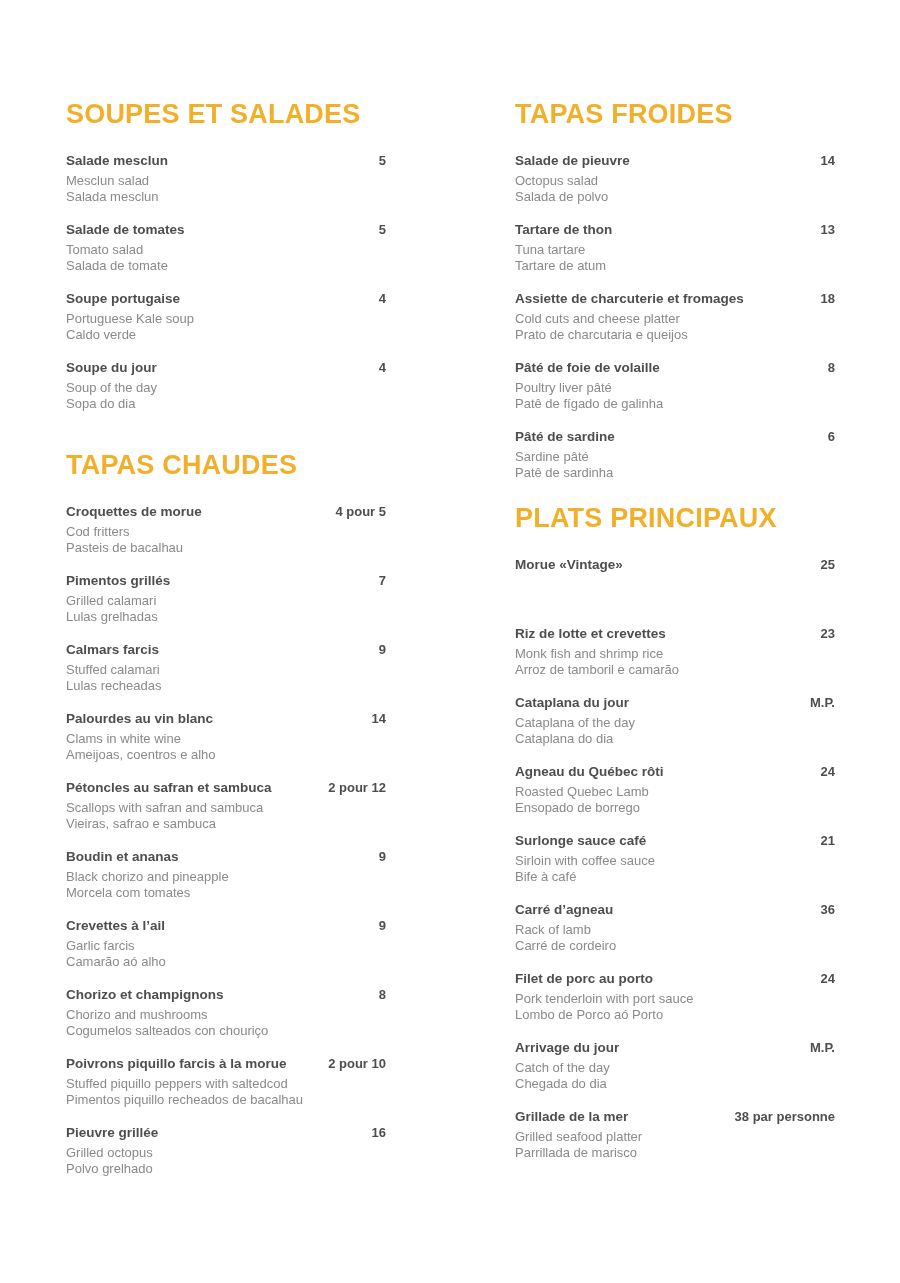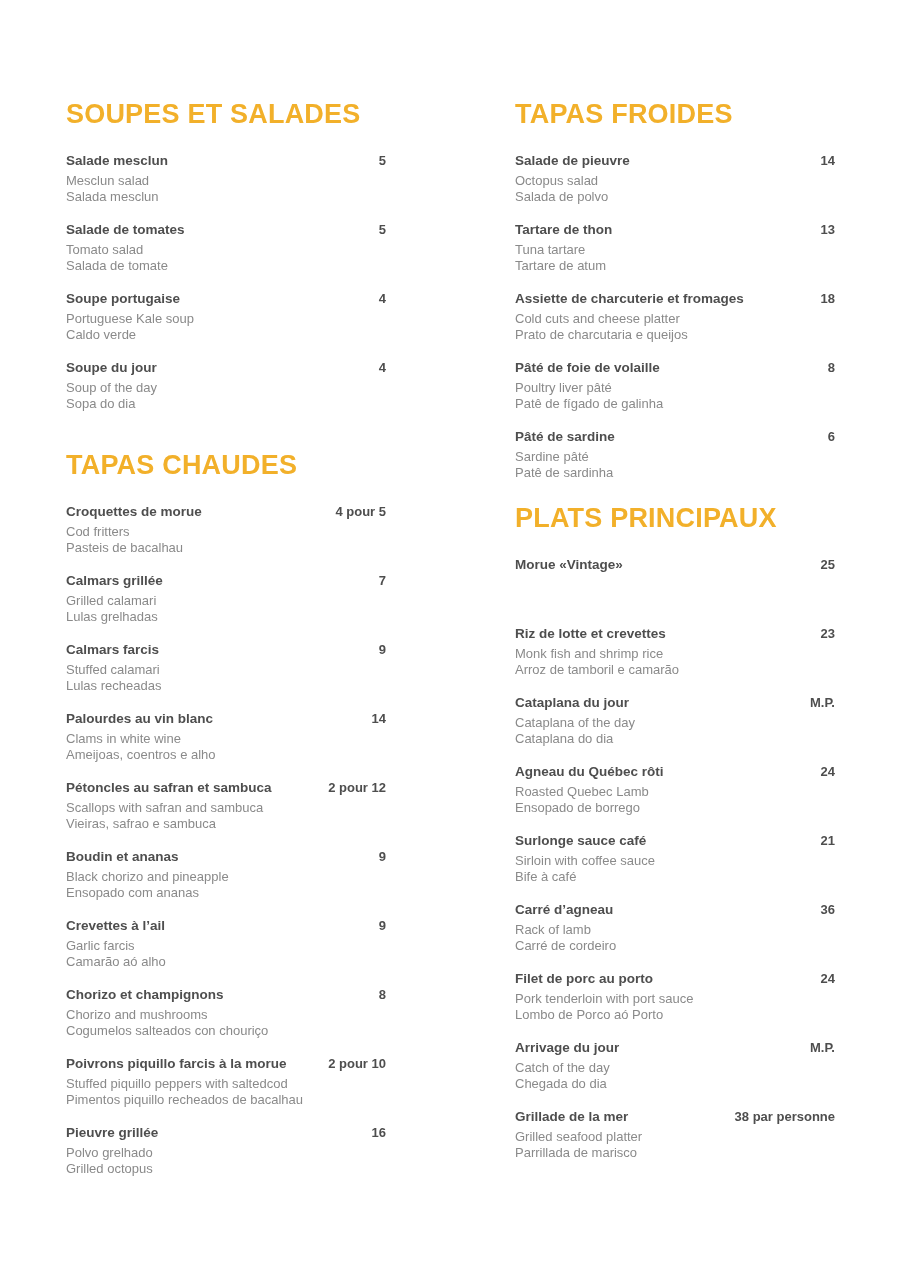--- a/index.html
+++ b/index.html
@@ -121,21 +121,21 @@
             <span class="item-name">Croquettes de morue</span>
             <span class="item-price">4 pour 5</span>
           </div>
           <div class="item-desc">
             <div>Cod fritters</div>
             <div>Pasteis de bacalhau</div>
           </div>
         </div>
         <div class="item">
           <div class="item-head">
-            <span class="item-name">Calmars grillée</span>
+            <span class="item-name">Pimentos grillés</span>
             <span class="item-price">7</span>
           </div>
           <div class="item-desc">
             <div>Grilled calamari</div>
             <div>Lulas grelhadas</div>
           </div>
         </div>
         <div class="item">
           <div class="item-head">
             <span class="item-name">Calmars farcis</span>
@@ -166,21 +166,21 @@
             <div>Vieiras, safrao e sambuca</div>
           </div>
         </div>
         <div class="item">
           <div class="item-head">
             <span class="item-name">Boudin et ananas</span>
             <span class="item-price">9</span>
           </div>
           <div class="item-desc">
             <div>Black chorizo and pineapple</div>
-            <div>Ensopado com ananas</div>
+            <div>Morcela com tomates</div>
           </div>
         </div>
         <div class="item">
           <div class="item-head">
             <span class="item-name">Crevettes à l’ail</span>
             <span class="item-price">9</span>
           </div>
           <div class="item-desc">
             <div>Garlic farcis</div>
             <div>Camarão aó alho</div>
@@ -205,22 +205,22 @@
             <div>Stuffed piquillo peppers with saltedcod</div>
             <div>Pimentos piquillo recheados de bacalhau</div>
           </div>
         </div>
         <div class="item">
           <div class="item-head">
             <span class="item-name">Pieuvre grillée</span>
             <span class="item-price">16</span>
           </div>
           <div class="item-desc">
+            <div>Grilled octopus</div>
             <div>Polvo grelhado</div>
-            <div>Grilled octopus</div>
           </div>
         </div>
       </div>
   </section>
 </div>
 
 <div class="column col-right">
   <section>
     <h2 class="section-title">TAPAS FROIDES</h2>
     <div class="items">

